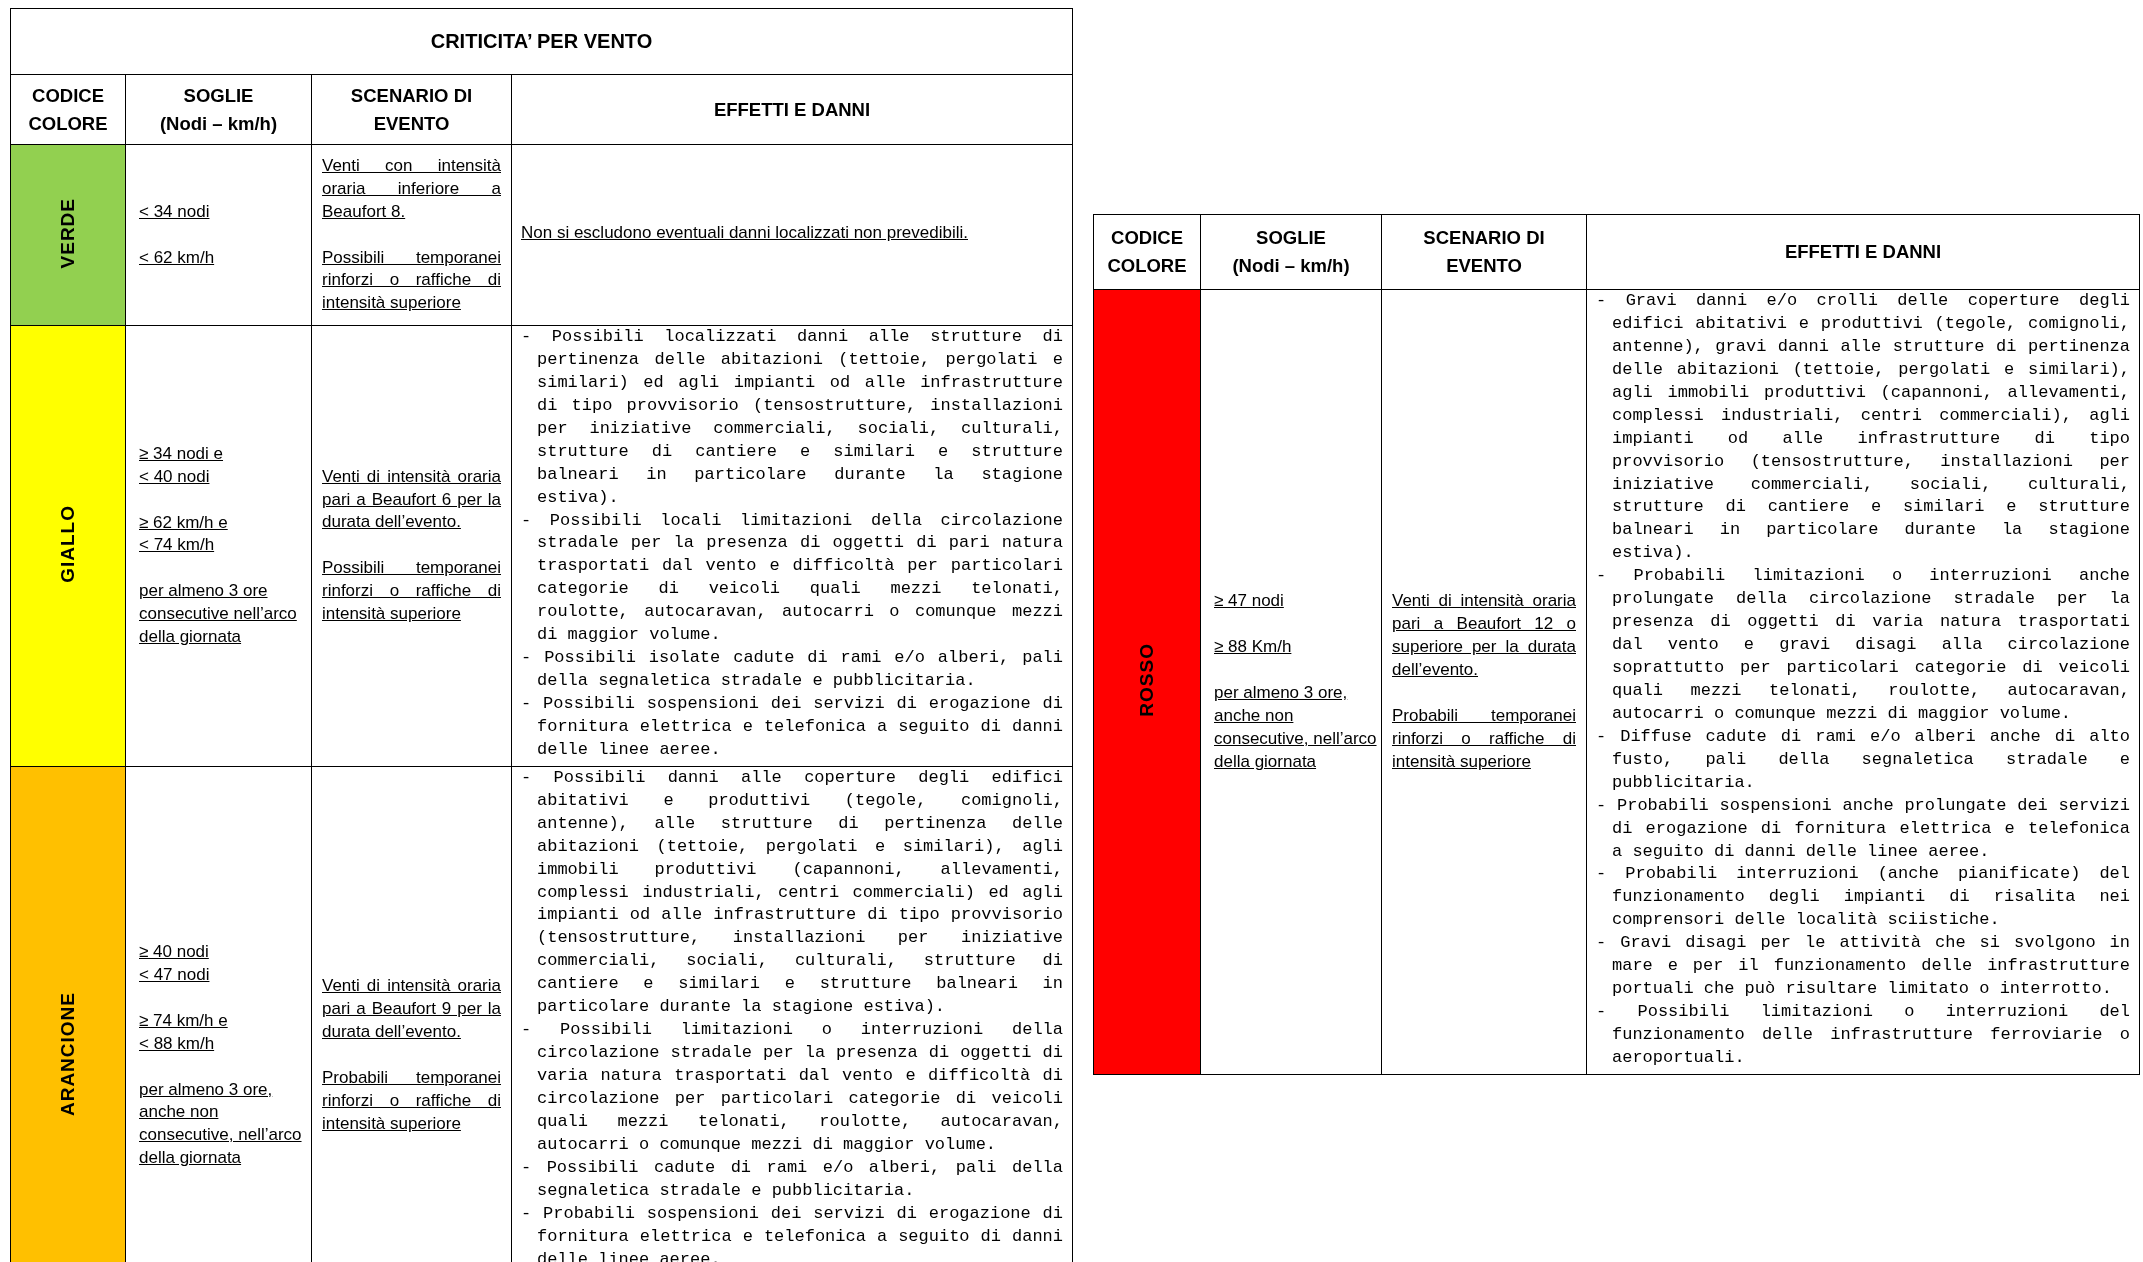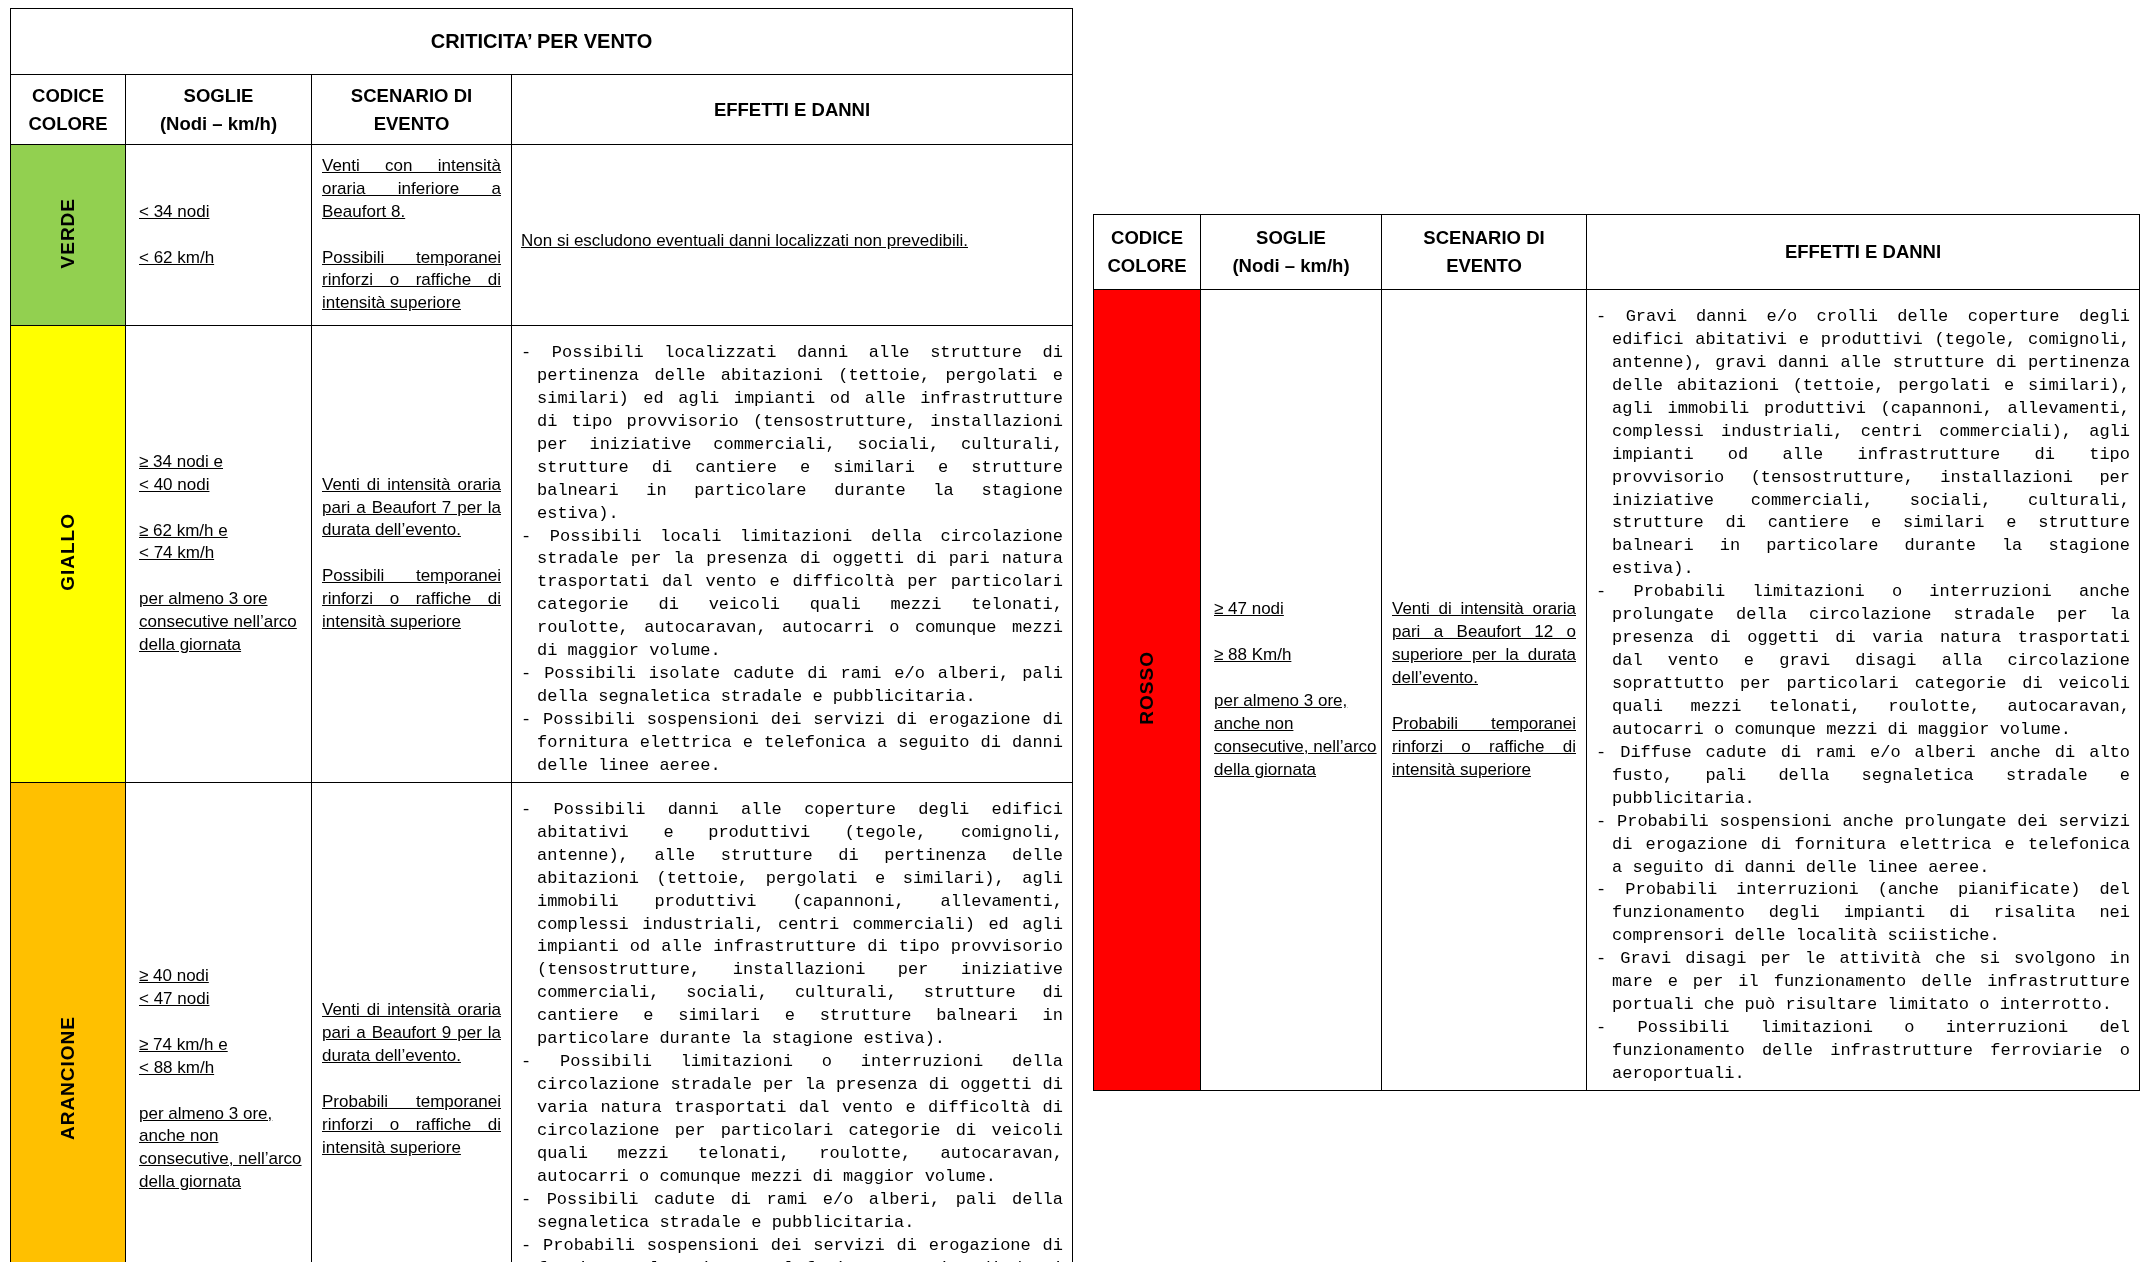--- a/index.html
+++ b/index.html
@@ -36,21 +36,21 @@
     font-weight: bold; font-size: 19px;
     letter-spacing: 1px;
   }
 
   td.body-cell { font-size: 17px; line-height: 1.35; }
   .vmid { vertical-align: middle; text-decoration: underline; }
   .vtop { vertical-align: top; }
 
   .soglie-cell { padding-left: 13px; padding-right: 2px; }
   .scenario-cell { padding-left: 10px; padding-right: 10px; }
-  .effetti-cell { padding-left: 9px; padding-right: 9px; padding-top: 16px; }
+  .effetti-cell { padding-left: 9px; padding-right: 9px; padding-top: 0; }
 
   .para { white-space: pre-line; }
   .para + .para { margin-top: 23px; }
   .just { text-align: justify; }
 
   .bullet {
     text-align: justify;
     padding-left: 16px;
     text-indent: -16px;
     margin: 0;
@@ -106,21 +106,21 @@
         <span class="vtext">GIALLO</span>
       </td>
       <td class="body-cell soglie-cell vmid">
         <div class="para">≥ 34 nodi e
 &lt; 40 nodi</div>
         <div class="para">≥ 62 km/h e
 &lt; 74 km/h</div>
         <div class="para">per almeno 3 ore consecutive nell’arco della giornata</div>
       </td>
       <td class="body-cell scenario-cell vmid">
-        <div class="para just">Venti di intensità oraria pari a Beaufort 7 per la durata dell’evento.</div>
+        <div class="para just">Venti di intensità oraria pari a Beaufort 6 per la durata dell’evento.</div>
         <div class="para just">Possibili temporanei rinforzi o raffiche di intensità superiore</div>
       </td>
       <td class="body-cell effetti-cell vtop">
         <div class="bullet">Possibili localizzati danni alle strutture di pertinenza delle abitazioni (tettoie, pergolati e similari) ed agli impianti od alle infrastrutture di tipo provvisorio (tensostrutture, installazioni per iniziative commerciali, sociali, culturali, strutture di cantiere e similari e strutture balneari in particolare durante la stagione estiva).</div>
         <div class="bullet">Possibili locali limitazioni della circolazione stradale per la presenza di oggetti di pari natura trasportati dal vento e difficoltà per particolari categorie di veicoli quali mezzi telonati, roulotte, autocaravan, autocarri o comunque mezzi di maggior volume.</div>
         <div class="bullet">Possibili isolate cadute di rami e/o alberi, pali della segnaletica stradale e pubblicitaria.</div>
         <div class="bullet">Possibili sospensioni dei servizi di erogazione di fornitura elettrica e telefonica a seguito di danni delle linee aeree.</div>
       </td>
     </tr>
 

